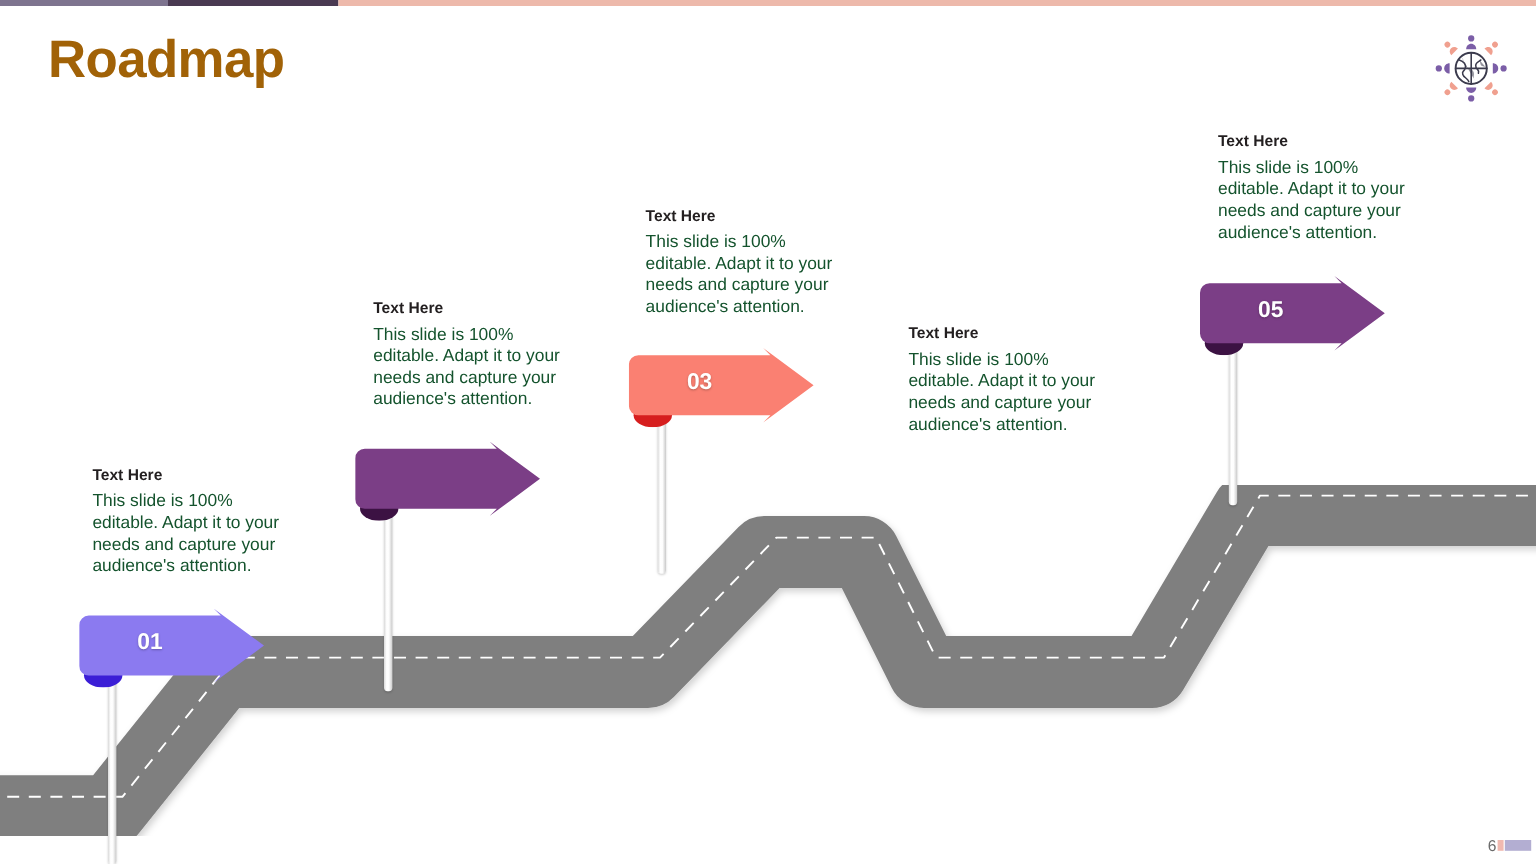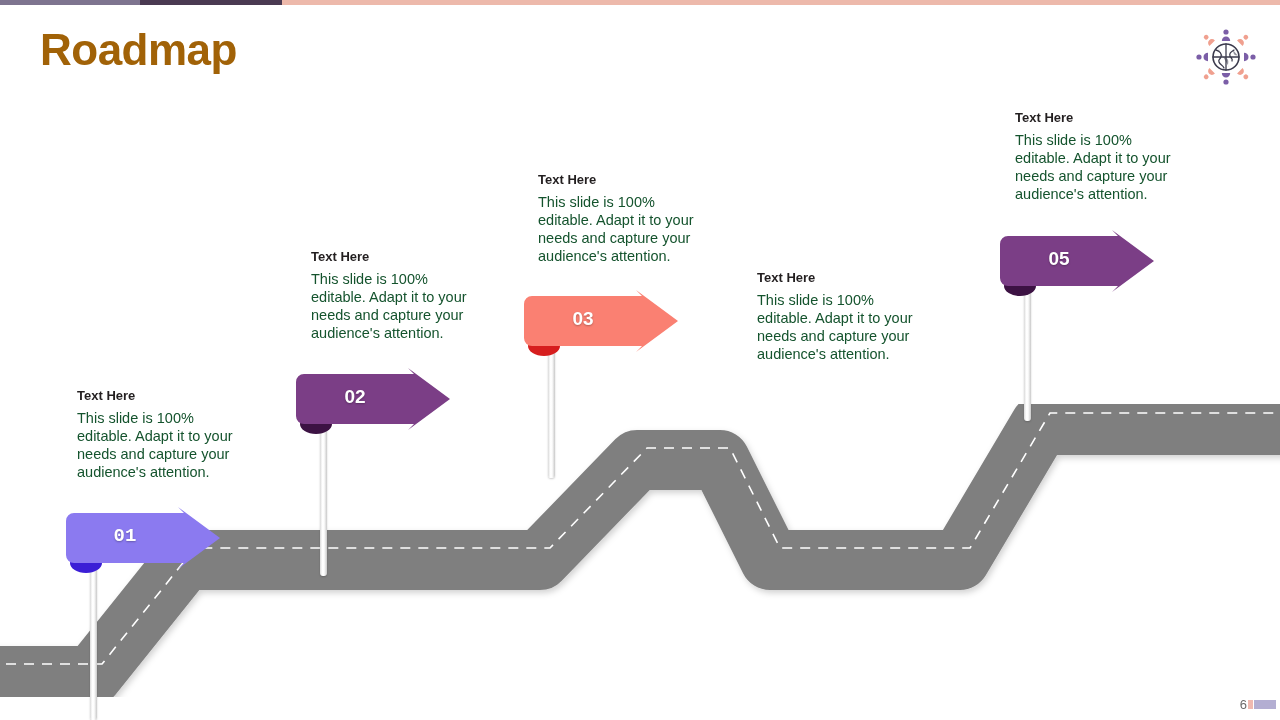--- a/index.html
+++ b/index.html
@@ -170,36 +170,35 @@
     <div class="ms-title">Text Here</div>
     <div class="ms-desc">This slide is 100% editable. Adapt it to your needs and capture your audience's attention.</div>
   </div>
   <div class="pin" style="left:66px; top:505px; width:230px; height:215px;">
     <div class="pole" style="left:24px; top:48px; height:167px;"></div>
     <div class="flag">
       <svg width="160" height="68" viewBox="0 0 160 68">
         <ellipse cx="20" cy="58" rx="16" ry="10" fill="#3b1ed6"></ellipse>
         <path d="M8 8 h110 l-6 -6 l42 31 l-42 31 l6 -6 h-110 a8 8 0 0 1 -8 -8 v-34 a8 8 0 0 1 8 -8 z" fill="#8b7af0"></path>
       </svg>
-      <div class="flag-num" style="height:62px;font-family:Liberation Mono, monospace;">01</div>
+      <div class="flag-num" style="height:62px;">01</div>
     </div>
   </div>
 
   <div class="milestone" style="left:311px; top:249px;">
     <div class="ms-title">Text Here</div>
     <div class="ms-desc">This slide is 100% editable. Adapt it to your needs and capture your audience's attention.</div>
   </div>
   <div class="pin" style="left:296px; top:366px; width:230px; height:215px;">
     <div class="pole" style="left:24px; top:48px; height:162px;"></div>
     <div class="flag">
       <svg width="160" height="68" viewBox="0 0 160 68">
         <ellipse cx="20" cy="58" rx="16" ry="10" fill="#3c1243"></ellipse>
         <path d="M8 8 h110 l-6 -6 l42 31 l-42 31 l6 -6 h-110 a8 8 0 0 1 -8 -8 v-34 a8 8 0 0 1 8 -8 z" fill="#7b3e86"></path>
       </svg>
-      <div class="flag-num" style="height:62px;">02</div>
     </div>
   </div>
 
   <div class="milestone" style="left:538px; top:172px;">
     <div class="ms-title">Text Here</div>
     <div class="ms-desc">This slide is 100% editable. Adapt it to your needs and capture your audience's attention.</div>
   </div>
   <div class="pin" style="left:524px; top:288px; width:230px; height:200px;">
     <div class="pole" style="left:24px; top:48px; height:142px;"></div>
     <div class="flag">

